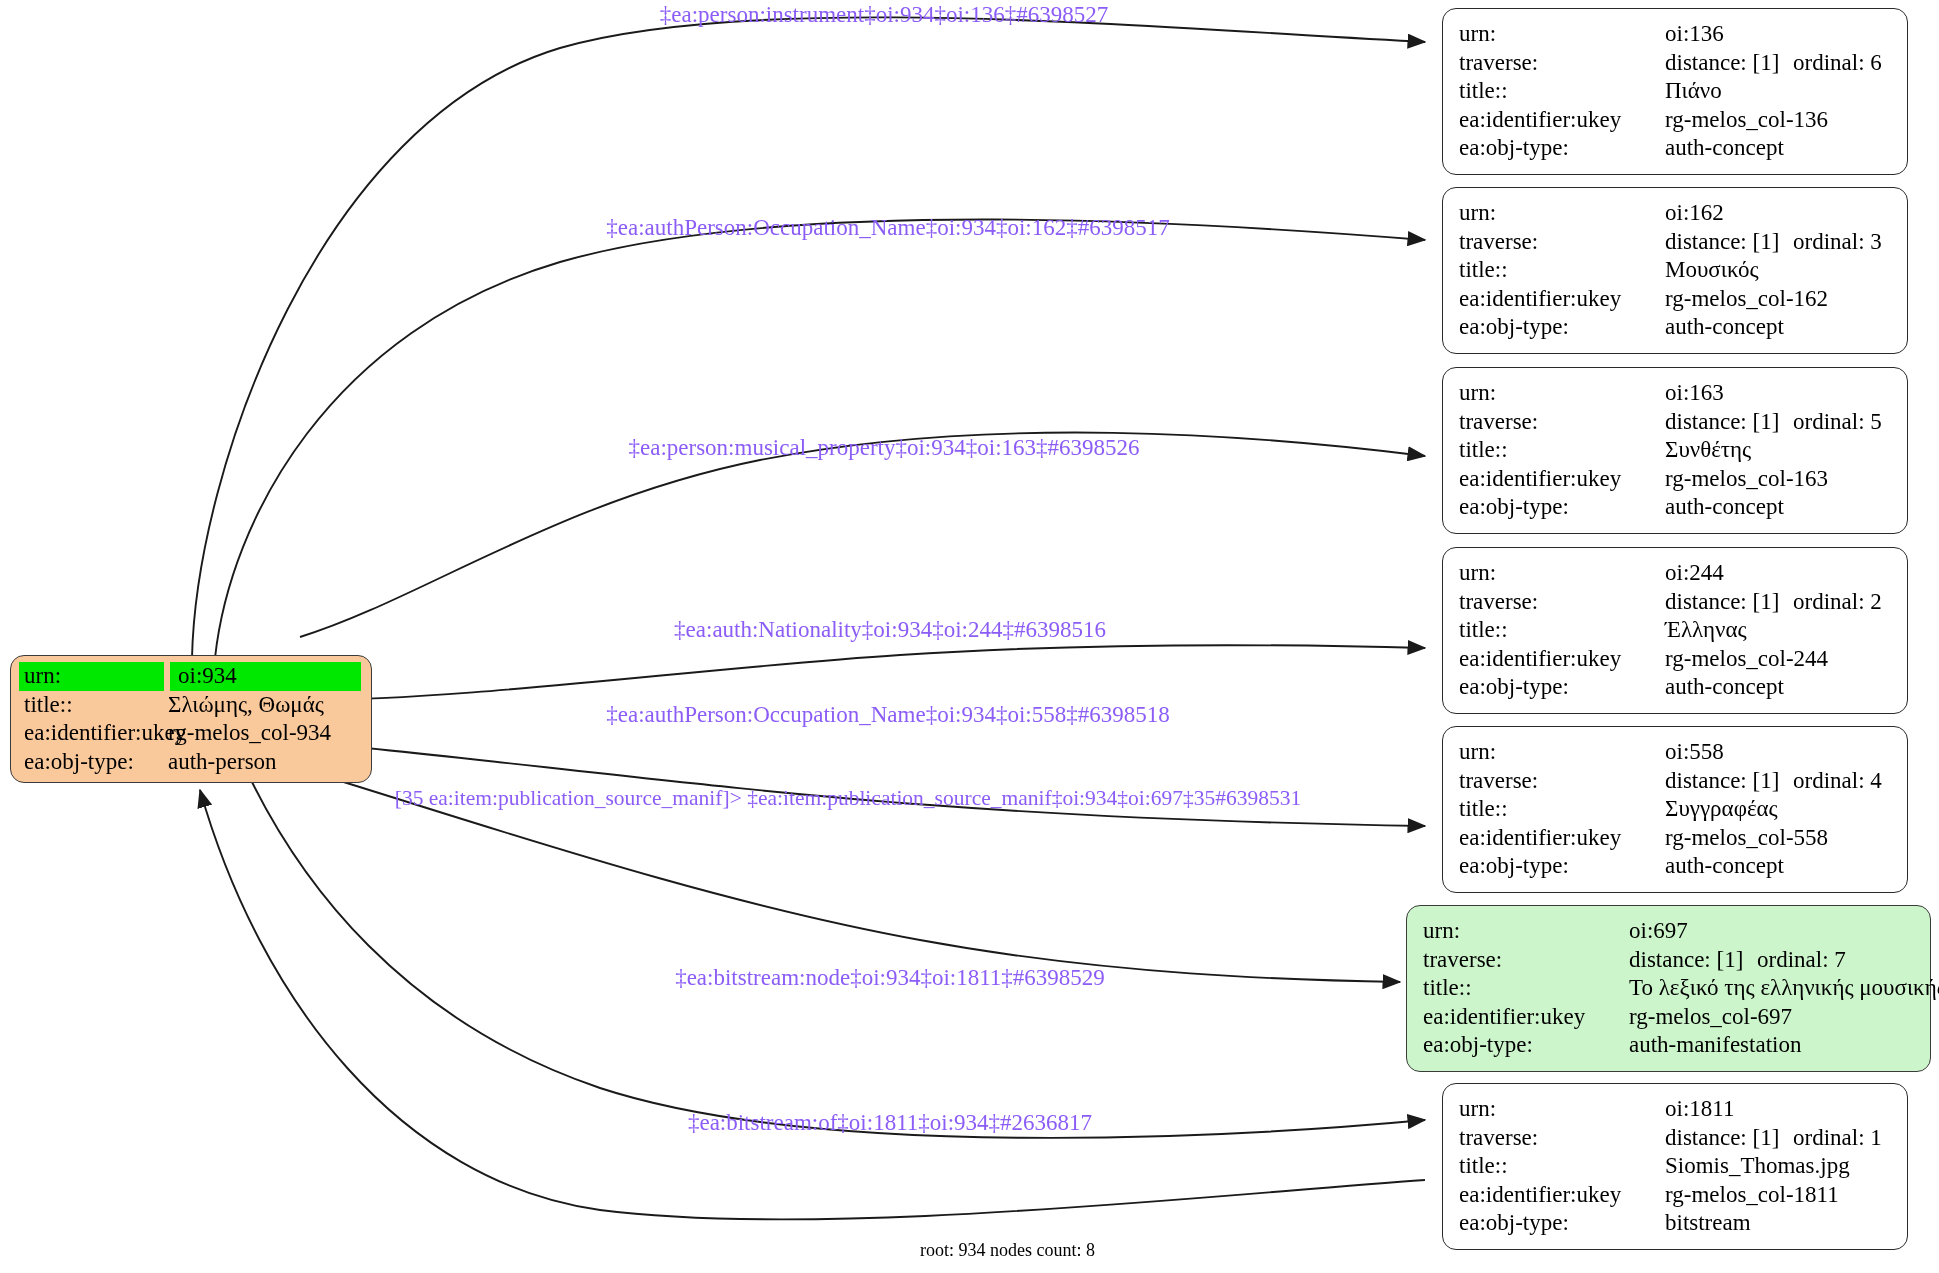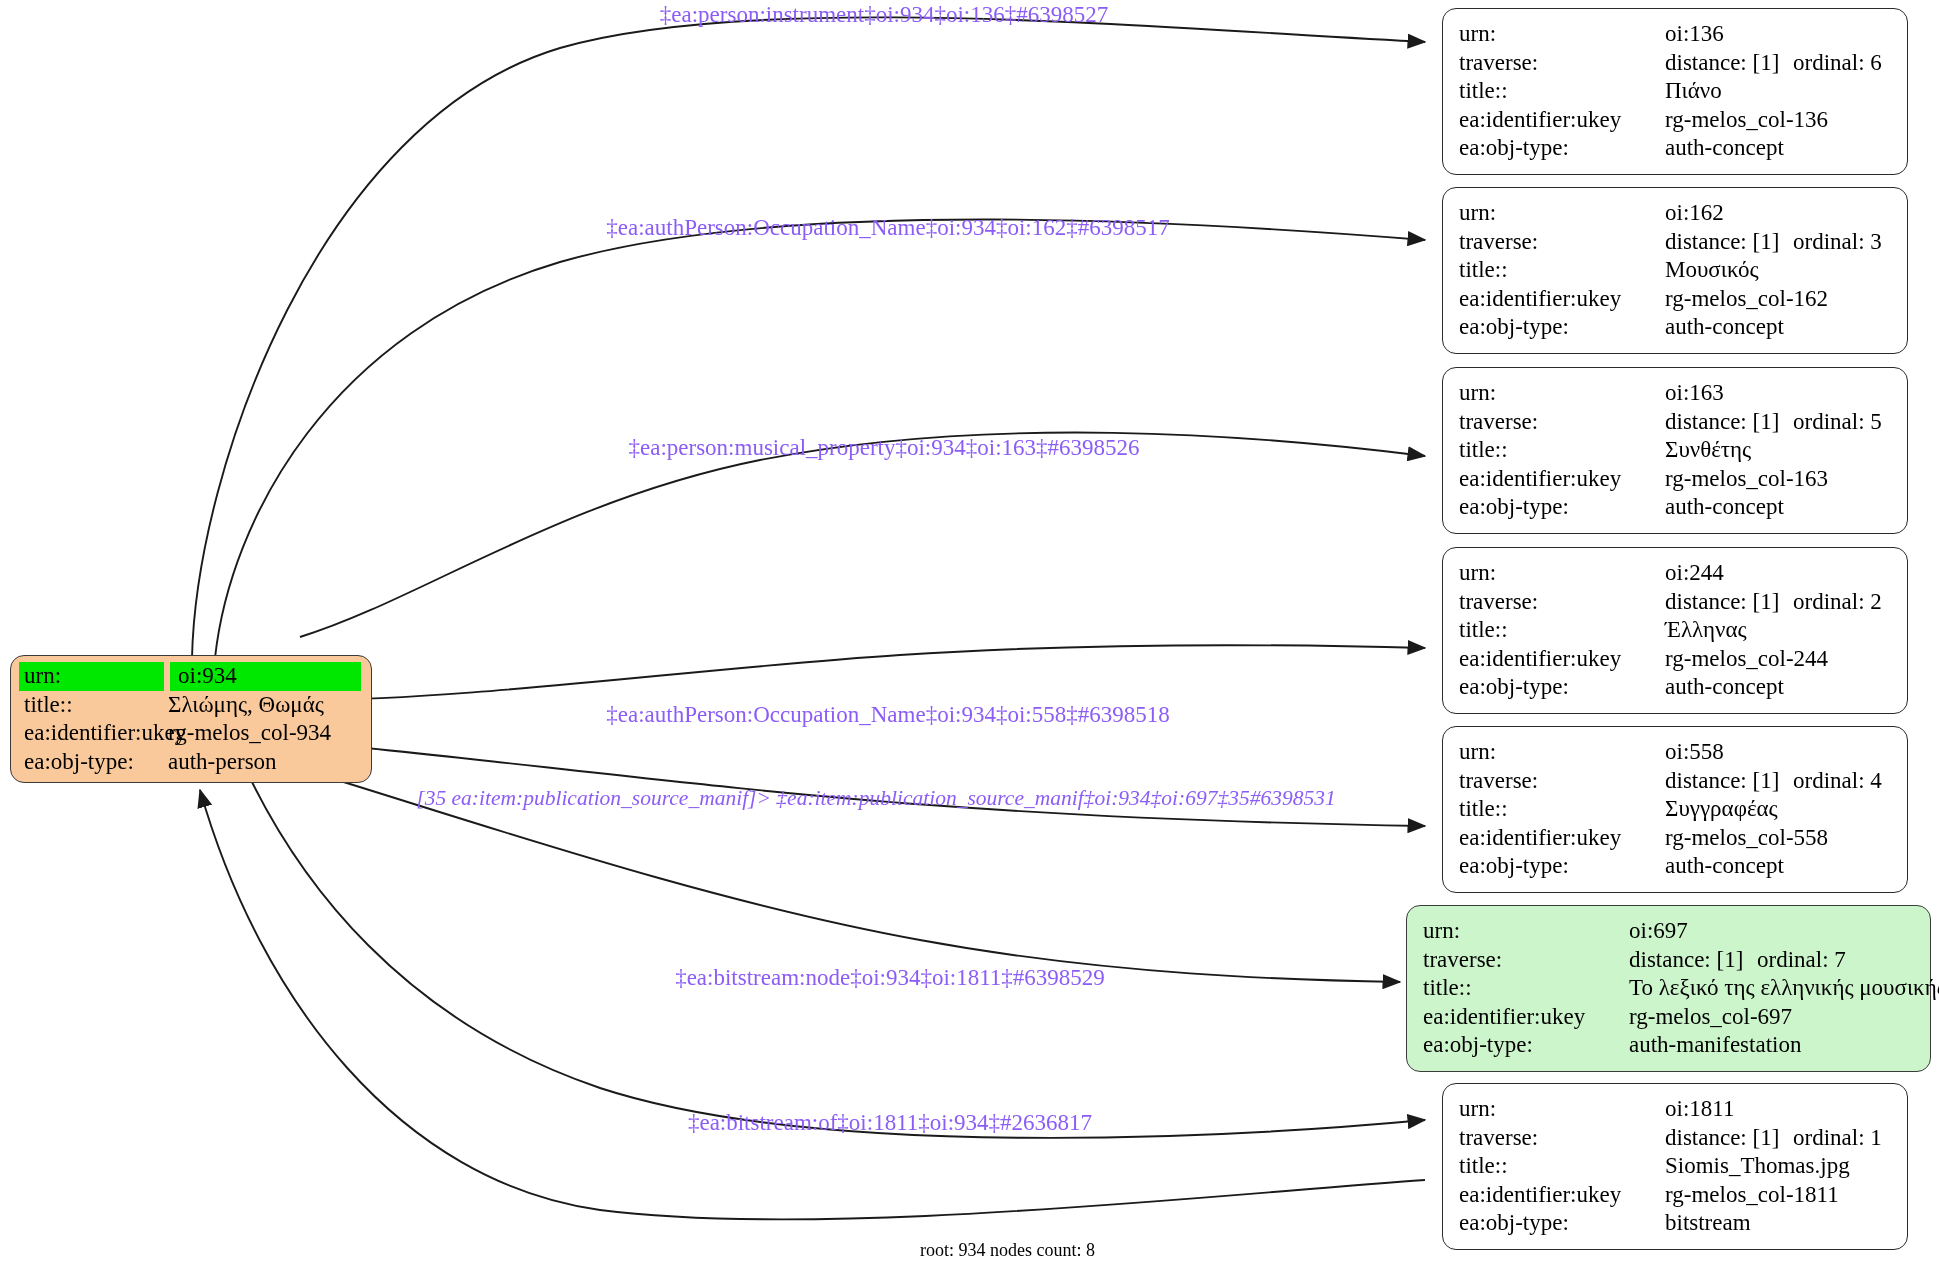--- a/index.html
+++ b/index.html
@@ -146,24 +146,25 @@
       <path d="M 1425,1180 C 1200,1196 820,1238 600,1210 C 400,1182 260,1000 200,790" marker-end="url(#arrow)"></path>
     </g>
   </svg>
 
   <div class="edge-label" style="left:884px; top:2px;">‡ea:person:instrument‡oi:934‡oi:136‡#6398527</div>
 
   <div class="edge-label" style="left:888px; top:215px;">‡ea:authPerson:Occupation_Name‡oi:934‡oi:162‡#6398517</div>
 
   <div class="edge-label" style="left:884px; top:435px;">‡ea:person:musical_property‡oi:934‡oi:163‡#6398526</div>
 
+  <div class="edge-label" style="left:890px; top:617px;">‡ea:auth:Nationality‡oi:934‡oi:244‡#6398516</div>
 
   <div class="edge-label" style="left:888px; top:702px;">‡ea:authPerson:Occupation_Name‡oi:934‡oi:558‡#6398518</div>
 
-  <div class="edge-label small" style="left:876px; top:785px;font-style:italic;">[35 ea:item:publication_source_manif]&gt; ‡ea:item:publication_source_manif‡oi:934‡oi:697‡35#6398531</div>
+  <div class="edge-label small" style="left:848px; top:785px;">[35 ea:item:publication_source_manif]&gt; ‡ea:item:publication_source_manif‡oi:934‡oi:697‡35#6398531</div>
 
   <div class="edge-label" style="left:890px; top:965px;">‡ea:bitstream:node‡oi:934‡oi:1811‡#6398529</div>
 
   <div class="edge-label" style="left:890px; top:1110px;">‡ea:bitstream:of‡oi:1811‡oi:934‡#2636817</div>
 
   <div class="node root" style="left:10px; top:655px; width:362px;">
     <div class="row urn-row">
       <span class="k">urn:</span>
         <span class="v">oi:934</span>
     </div>

